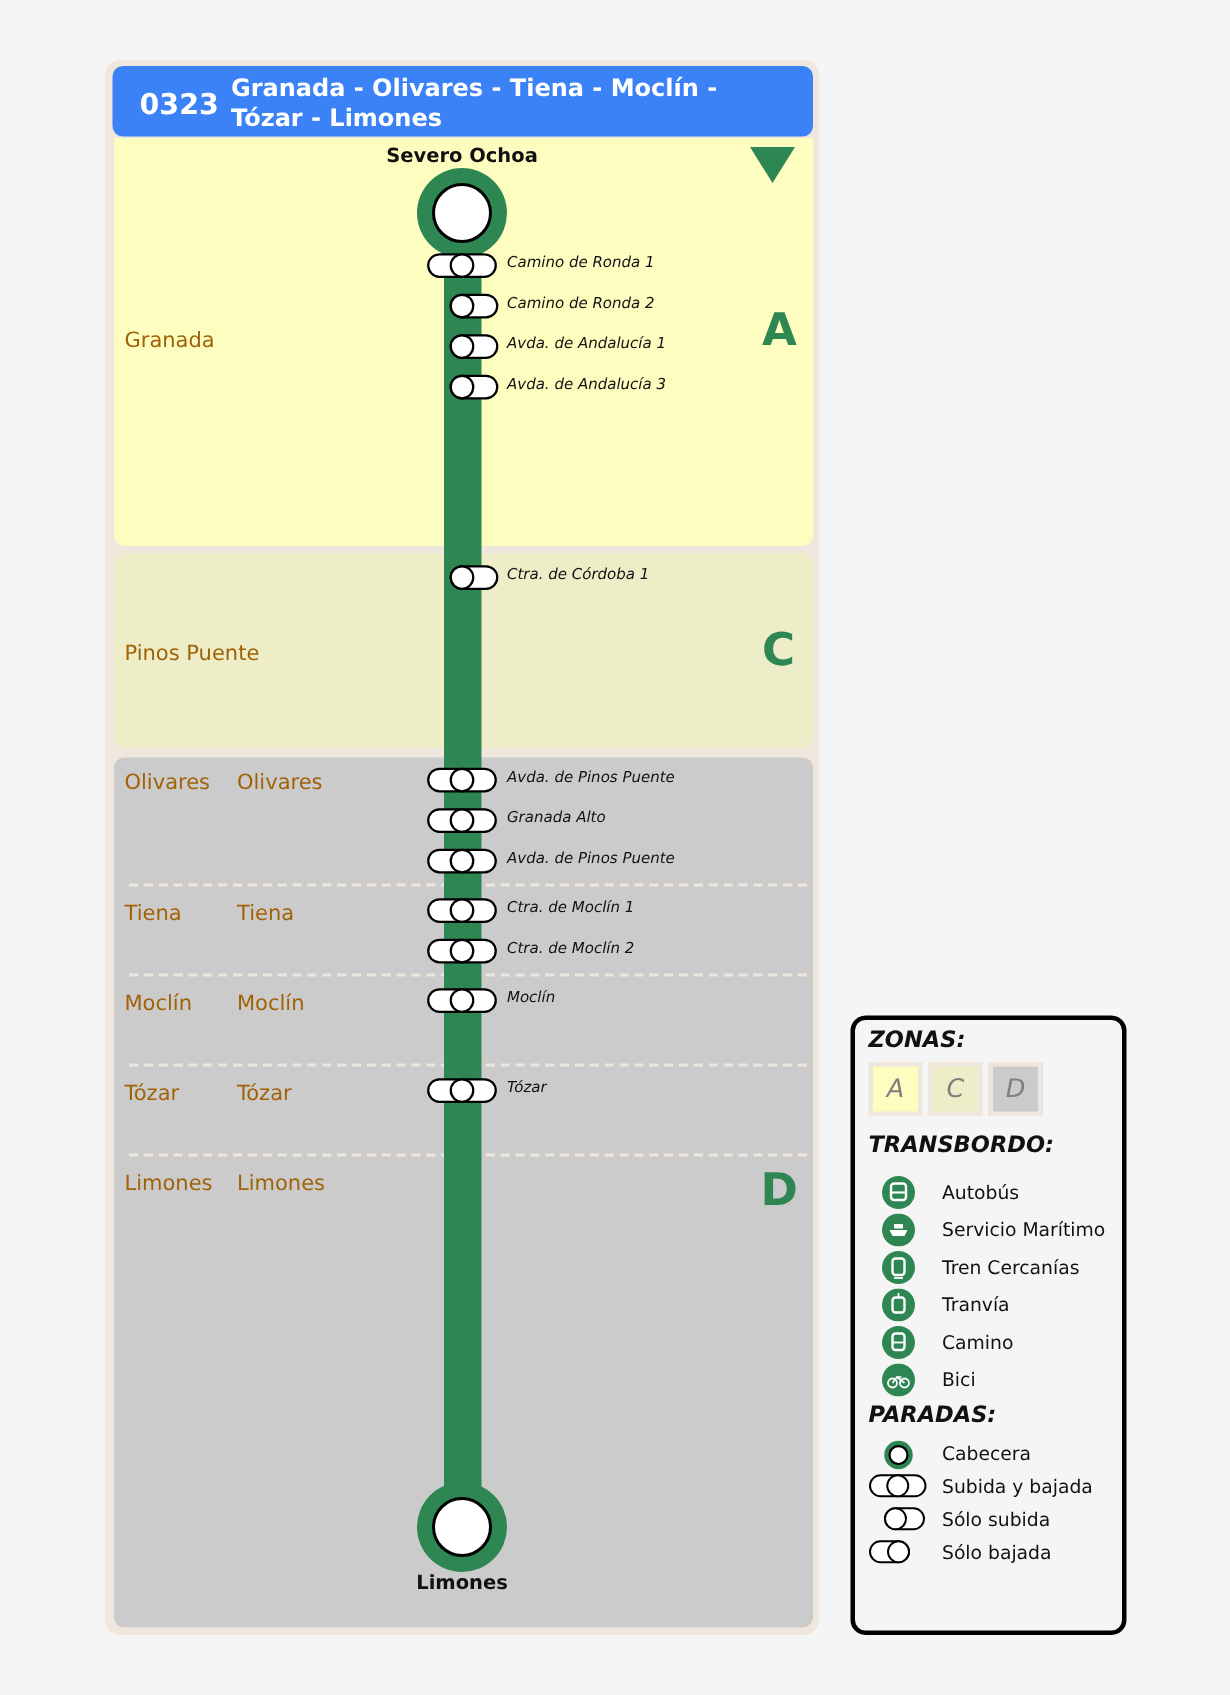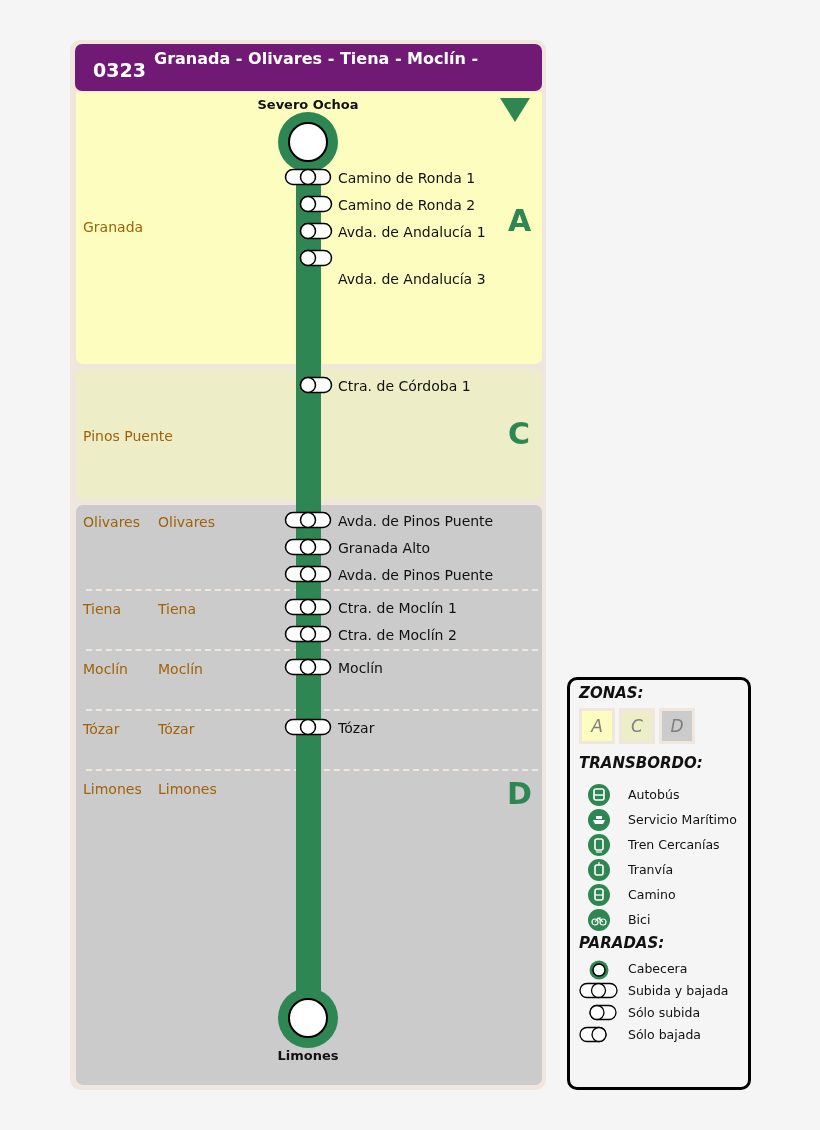--- a/index.html
+++ b/index.html
@@ -1,49 +1,50 @@
 <!DOCTYPE html>
 <html><head>
 <meta charset="utf-8">
 <style>
   html, body { margin:0; padding:0; }
   body { width:820px; height:1130px; background:#f5f5f5; position:relative; overflow:hidden;
          font-family:"DejaVu Sans", sans-serif; color:#111; }
   .abs { position:absolute; }
   .frame { left:70px; top:40px; width:476px; height:1050px; background:#efe6dd; border-radius:10px; }
-  .header { left:75px; top:44px; width:467px; height:47px; background:#701a75; border-radius:7px; color:#fff; }
+  .header { left:75px; top:44px; width:467px; height:47px; background:#3b82f6; border-radius:7px; color:#fff; }
   .header .num { position:absolute; left:18px; top:15px; font-size:19px; font-weight:bold; }
   .header .title { position:absolute; left:79px; top:5px; font-size:16px; font-weight:bold; line-height:20px; width:380px; }
   .zone { left:76px; width:466px; border-radius:7px; }
   .zone-a { top:92px; height:272px; background:#fefdc0; border-radius:0 0 7px 7px; }
   .zone-c { top:369px; height:130px; background:#ededc7; }
   .zone-d { top:505px; height:580px; background:#cbcbcb; }
   .zone-letter { font-size:30px; font-weight:bold; color:#2e8753; }
   .muni { font-size:14px; color:#a16207; }
   .dash { left:86px; width:452px; height:0; border-top:2px dashed #efe6dd; }
   .line { left:296px; top:140px; width:25px; height:880px; background:#2e8753; }
   .terminal { width:60px; height:60px; border-radius:50%; background:#2e8753; }
   .terminal .inner { position:absolute; left:10px; top:10px; width:36px; height:36px; border-radius:50%; background:#fff; border:2px solid #000; }
   .term-label { font-size:13px; font-weight:bold; width:140px; text-align:center; }
-  .stop-label { font-size:14px; color:#111; }
+  .stop-label { font-size:10px; color:#111;font-style:italic; }
   .triangle { left:500px; top:98px; width:0; height:0; border-left:15px solid transparent; border-right:15px solid transparent; border-top:24px solid #2e8753; }
   .legend { left:567px; top:677px; width:178px; height:407px; border:3px solid #000000; border-radius:10px; background:#f5f5f5; }
   .lg-title { font-size:15px; font-style:italic; font-weight:bold; }
   .zbox { width:30px; height:30px; border:3px solid #efe6dd; font-size:17px; font-style:italic; color:#7f7f7f; text-align:center; line-height:30px; }
   .lg-text { font-size:12.5px; color:#111; }
 </style>
 </head>
 <body>
 
 <div class="abs frame"></div>
 
 <div class="abs header">
   <span class="num">0323</span>
   <div class="title">
     <div>Granada - Olivares - Tiena - Moclín -</div>
+    <div>Tózar - Limones</div>
   </div>
 </div>
 
 <div class="abs zone zone-a"></div>
 <div class="abs zone zone-c"></div>
 <div class="abs zone zone-d"></div>
 
 <div class="abs zone-letter" style="left:508px;top:203px;">A</div>
 <div class="abs zone-letter" style="left:508px;top:416px;">C</div>
 <div class="abs zone-letter" style="left:507px;top:776px;">D</div>
@@ -96,21 +97,21 @@
 <svg class="abs" style="left:299px;top:222px;" width="36" height="20">
   <rect x="1.5" y="1.5" width="31" height="15" rx="7.5" fill="#fff" stroke="#000" stroke-width="1.5"></rect>
   <circle cx="9" cy="9" r="7.5" fill="#fff" stroke="#000" stroke-width="1.5"></circle>
 </svg>
 <div class="abs stop-label" style="left:338px;top:224px;">Avda. de Andalucía 1</div>
 
 <svg class="abs" style="left:299px;top:249px;" width="36" height="20">
   <rect x="1.5" y="1.5" width="31" height="15" rx="7.5" fill="#fff" stroke="#000" stroke-width="1.5"></rect>
   <circle cx="9" cy="9" r="7.5" fill="#fff" stroke="#000" stroke-width="1.5"></circle>
 </svg>
-<div class="abs stop-label" style="left:338px;top:251px;margin-top:20px;">Avda. de Andalucía 3</div>
+<div class="abs stop-label" style="left:338px;top:251px;">Avda. de Andalucía 3</div>
 
 <svg class="abs" style="left:299px;top:376px;" width="36" height="20">
   <rect x="1.5" y="1.5" width="31" height="15" rx="7.5" fill="#fff" stroke="#000" stroke-width="1.5"></rect>
   <circle cx="9" cy="9" r="7.5" fill="#fff" stroke="#000" stroke-width="1.5"></circle>
 </svg>
 <div class="abs stop-label" style="left:338px;top:378px;">Ctra. de Córdoba 1</div>
 
 <svg class="abs" style="left:284px;top:511px;" width="50" height="20">
   <rect x="1.5" y="1.5" width="45" height="15" rx="7.5" fill="#fff" stroke="#000" stroke-width="1.5"></rect>
   <circle cx="24" cy="9" r="7.5" fill="#fff" stroke="#000" stroke-width="1.5"></circle>

